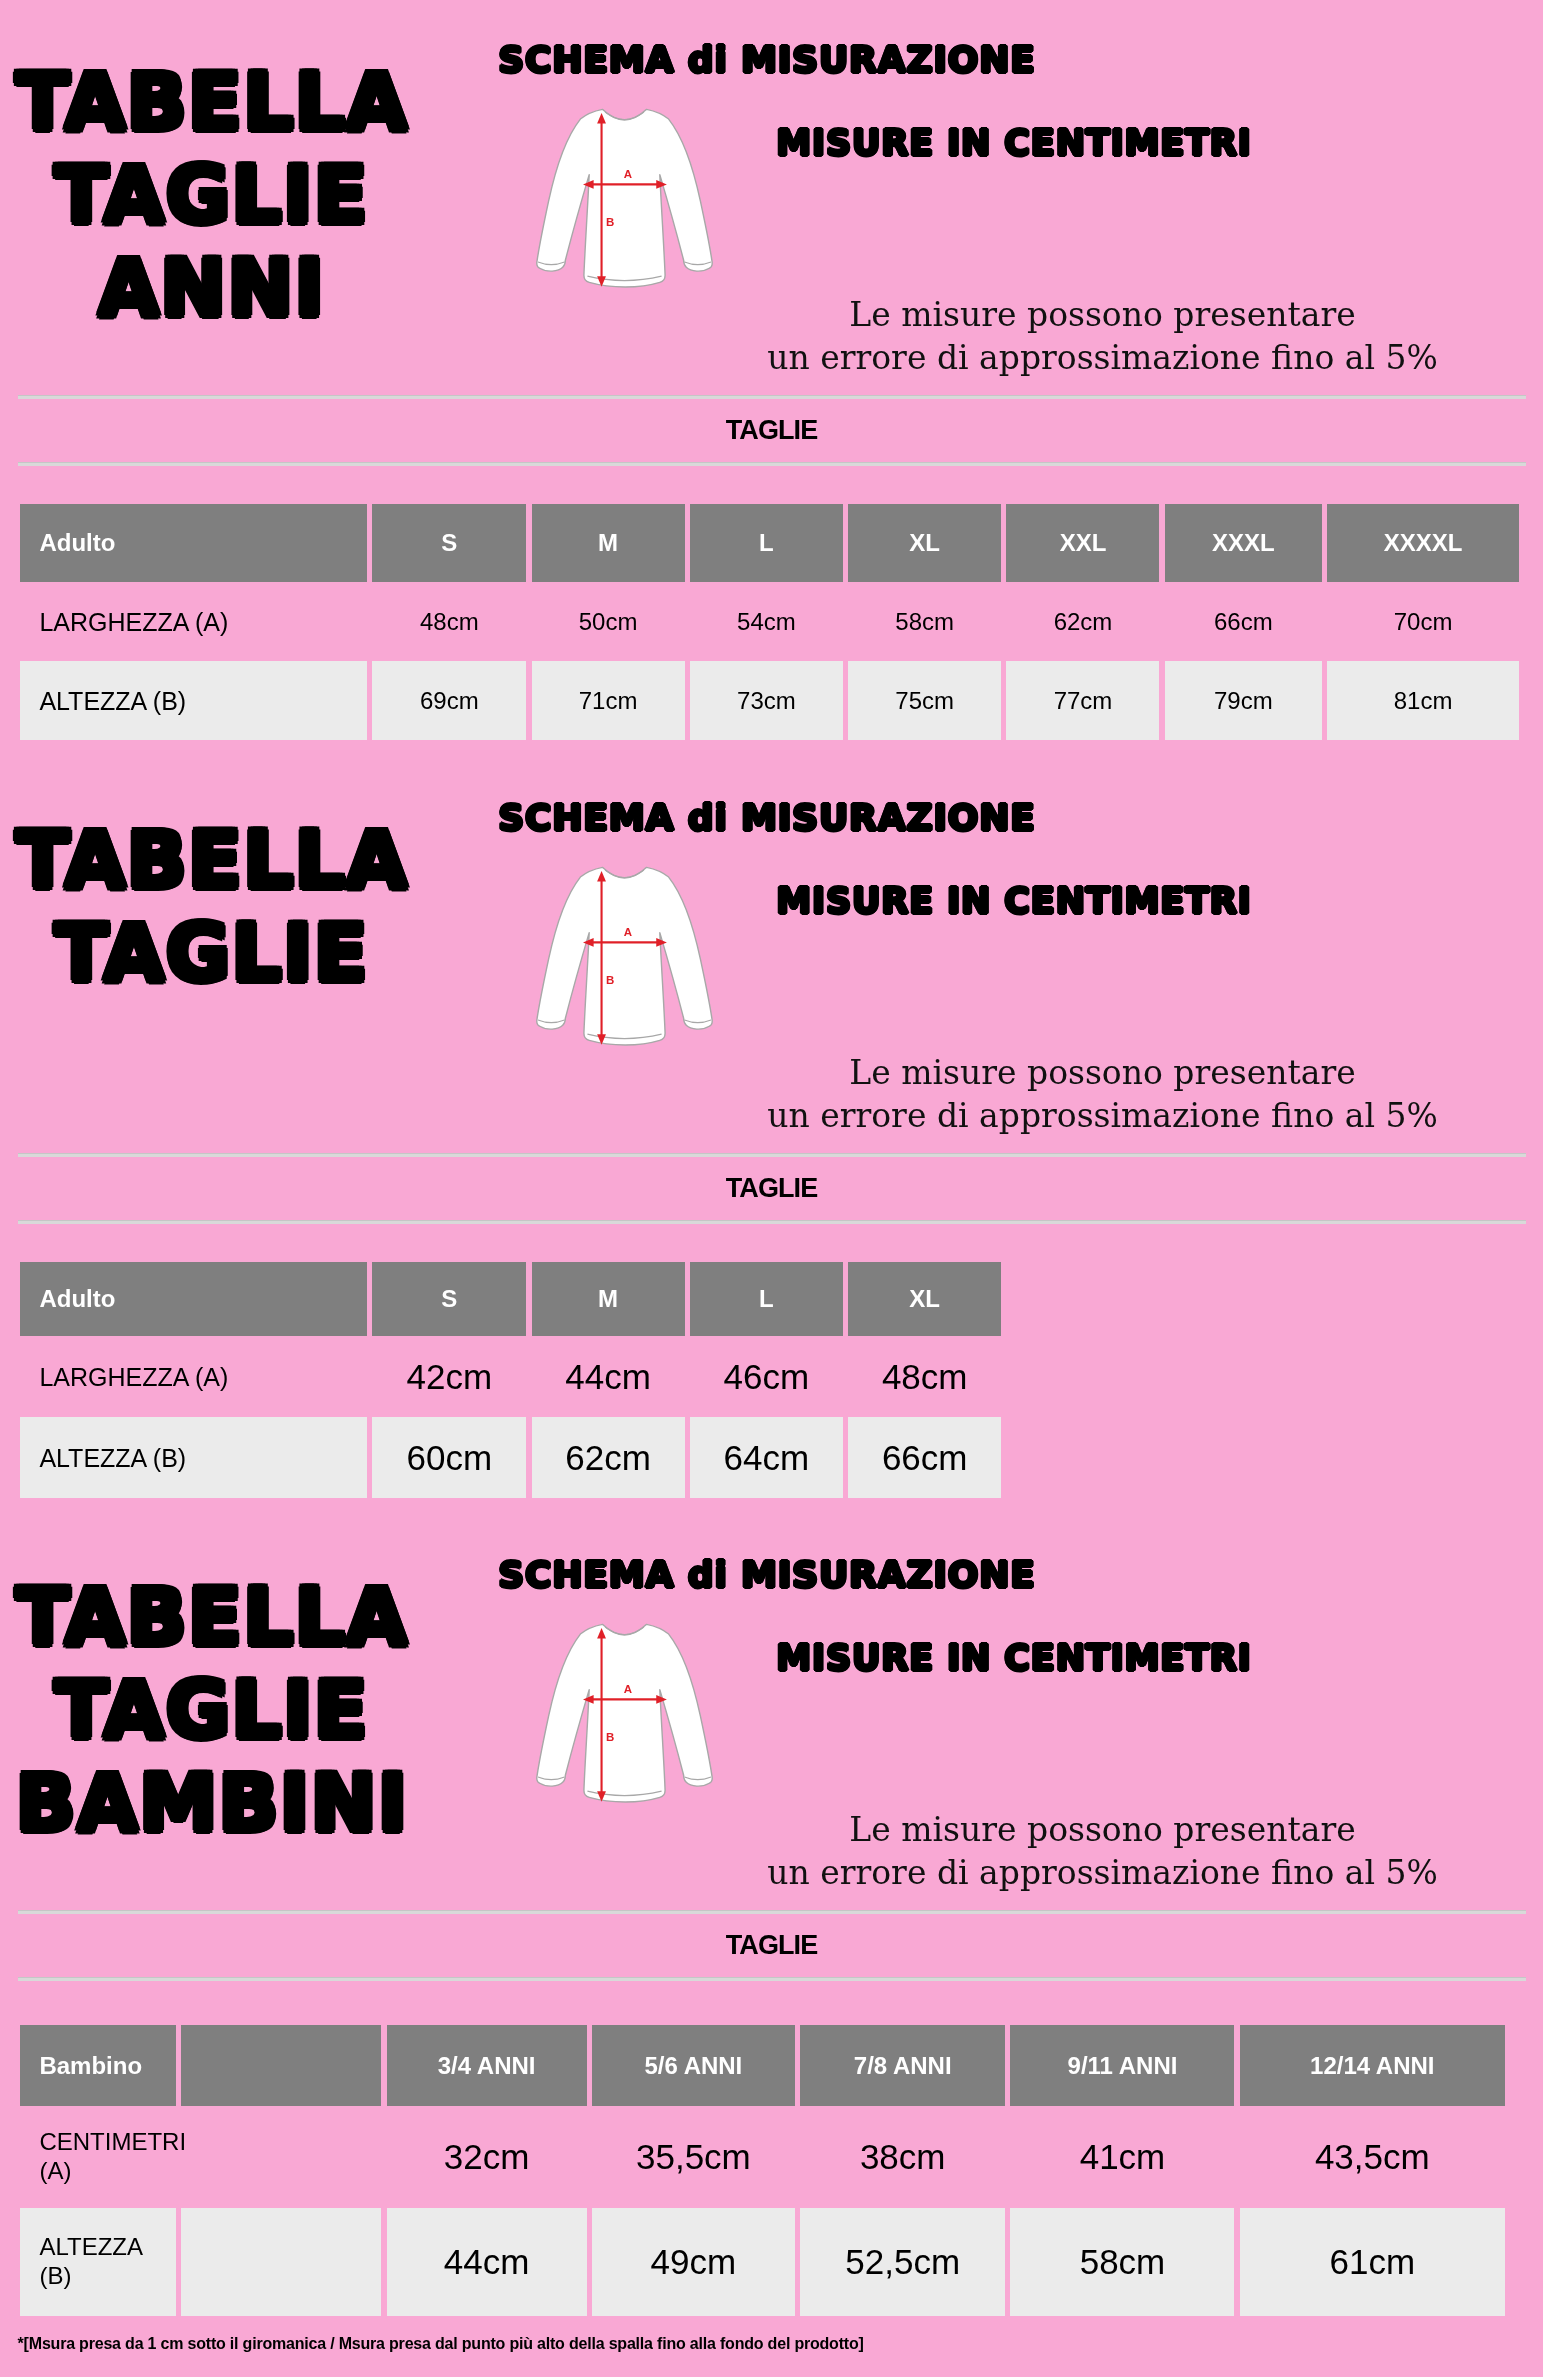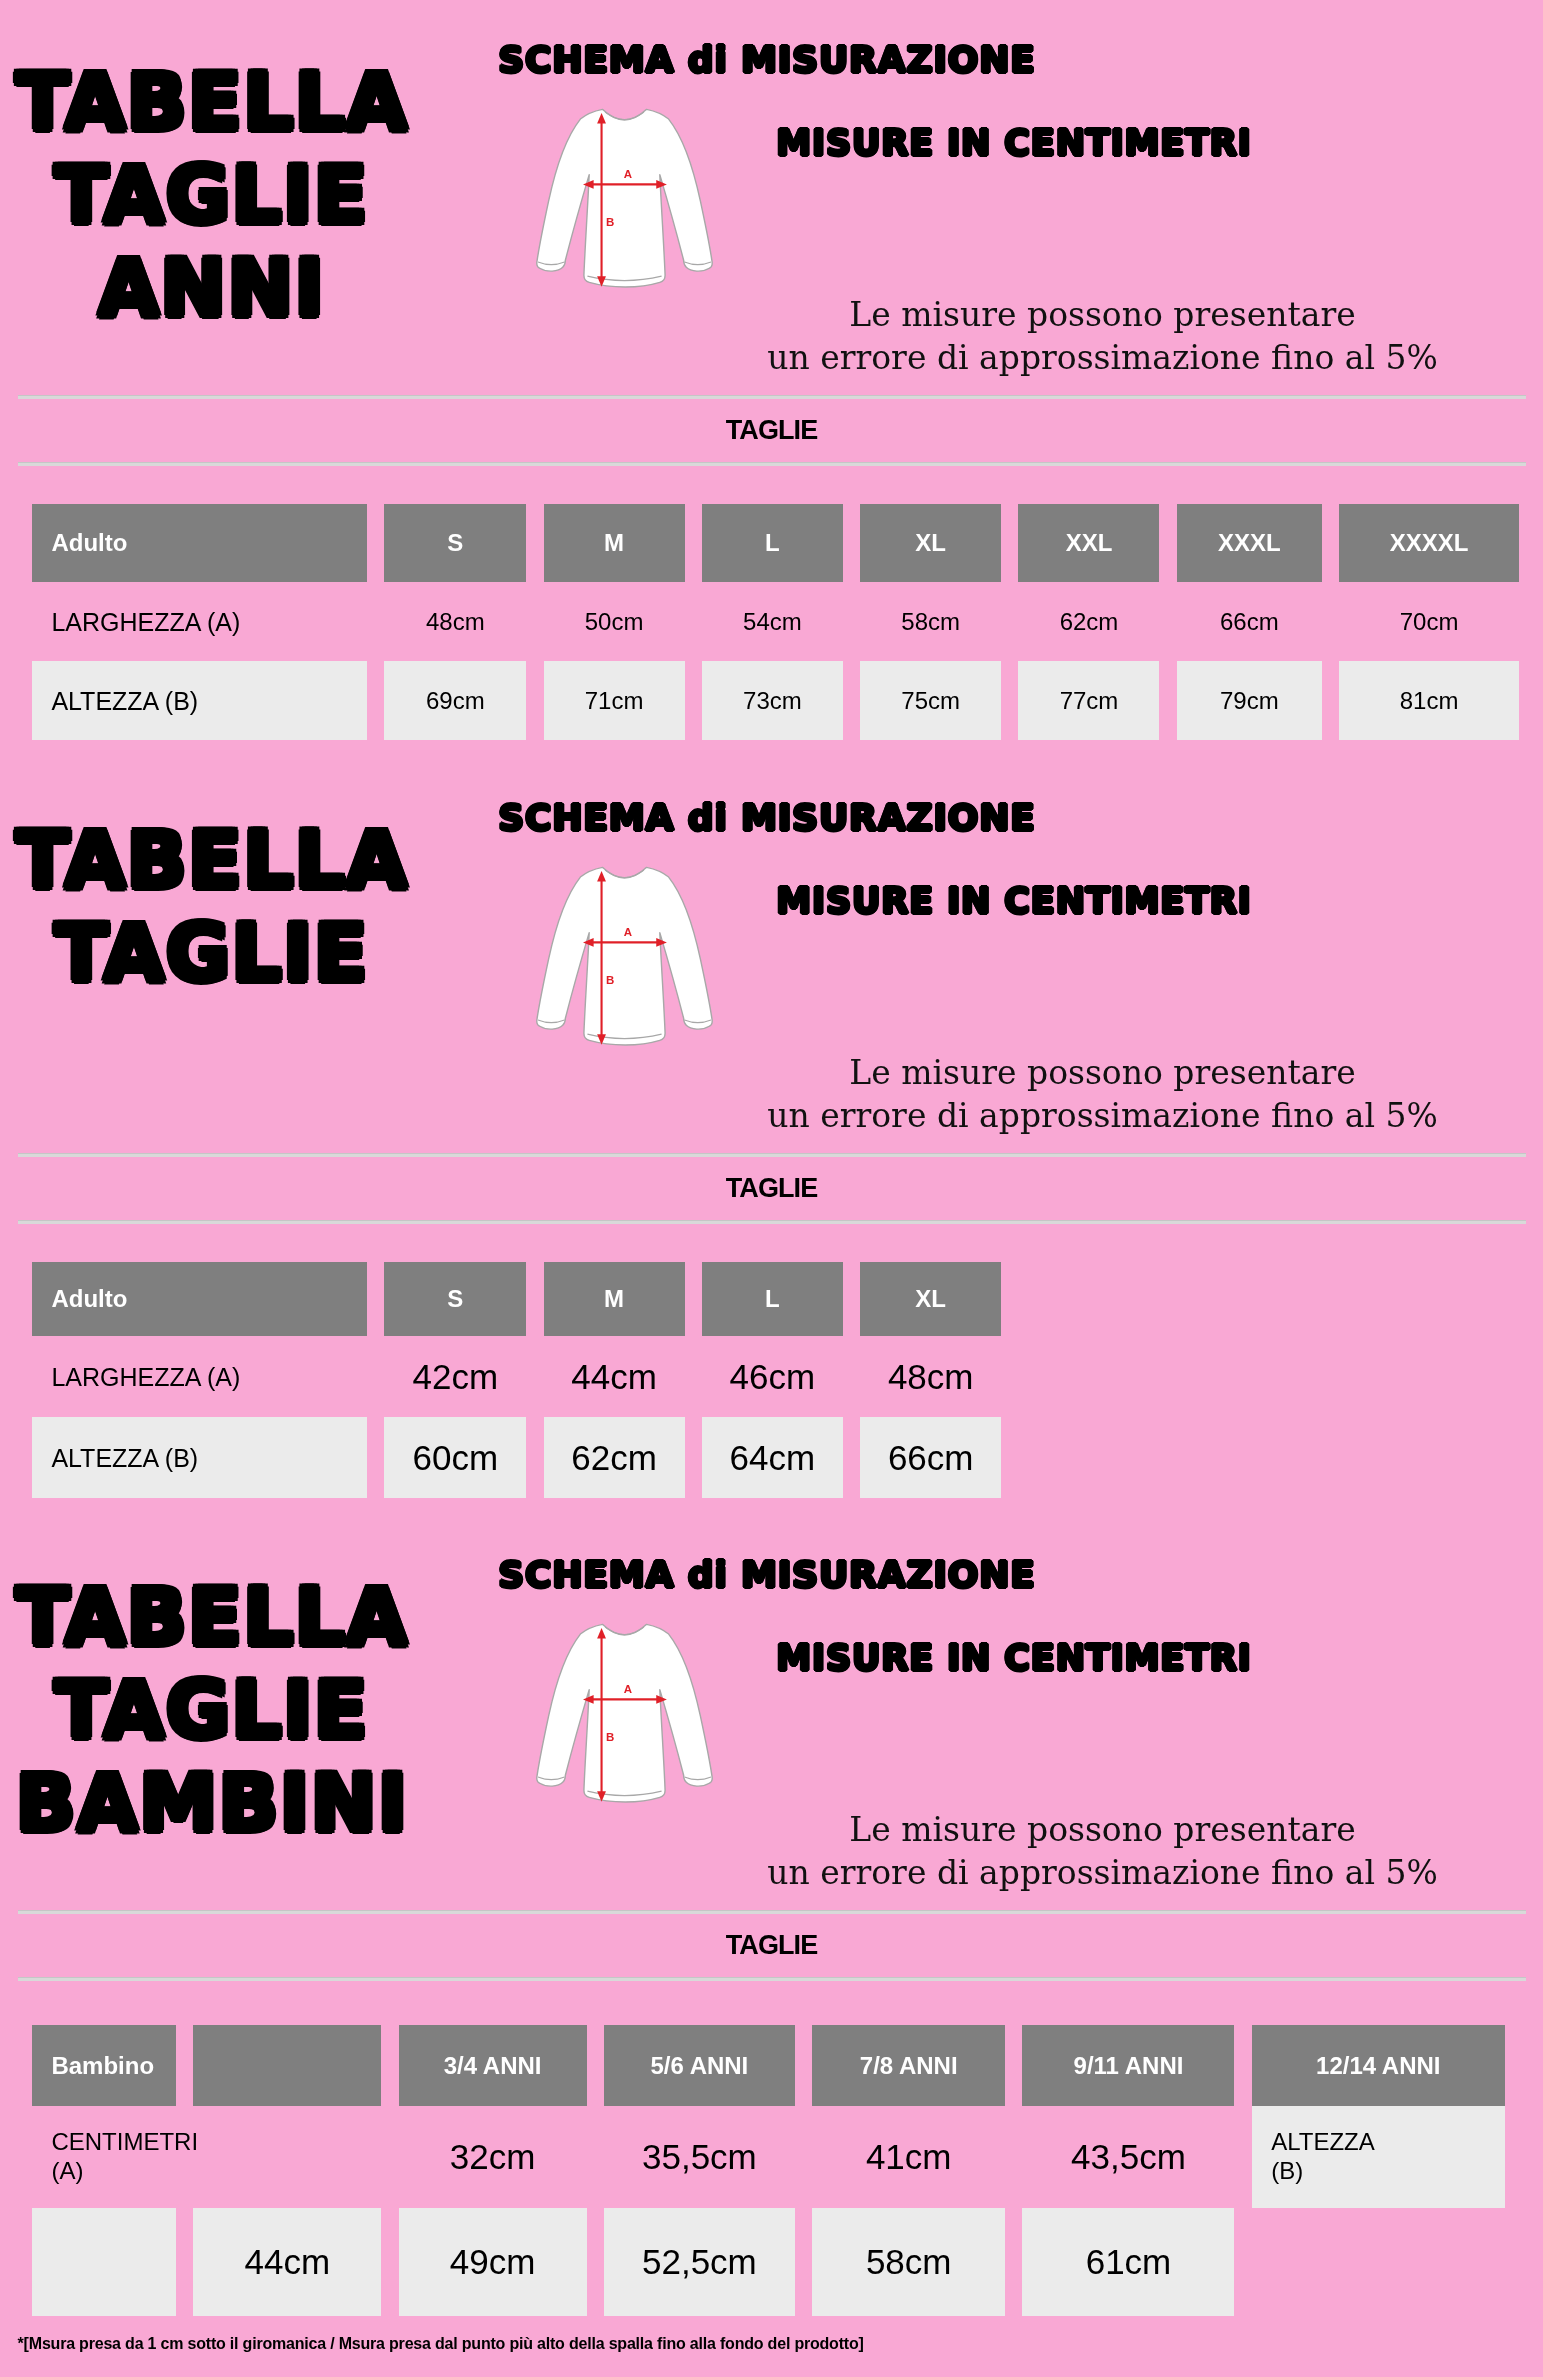--- a/index.html
+++ b/index.html
@@ -40,21 +40,21 @@
   .rule-b{top:462px;}
   .taglie{
     position:absolute;left:0;top:399px;width:1543px;height:63px;
     display:flex;align-items:center;justify-content:center;
     font-weight:bold;font-size:27px;letter-spacing:-0.9px;color:#000;
   }
   .tbl{position:absolute;left:20px;top:504px;display:grid;column-gap:5.3px;}
   .t0{grid-template-columns:347px 154px 153px 153px 153px 153px 157px 192px;grid-template-rows:78px 79px 79px;}
   .t1{grid-template-columns:347px 154px 153px 153px 153px;grid-template-rows:74px 81px 81px;}
   .t2{grid-template-columns:156px 200px 200px 203px 205px 224px 265px;grid-template-rows:81px 102px 108px;top:510px;}
-  .cell{display:flex;align-items:center;justify-content:center;margin-left:12px;}
+  .cell{display:flex;align-items:center;justify-content:center;}
   .hc{background:var(--header-bg);color:#fff;font-weight:bold;font-size:24px;}
   .hc.first{justify-content:flex-start;padding-left:19.4px;}
   .lc{flex-direction:column;align-items:flex-start;justify-content:center;padding-left:19.4px;font-size:25px;line-height:1.2;color:#000;}
   .vc{font-size:24px;color:#000;}
   .t1 .vc,.t2 .vc{font-size:35px;}
   .t2 .lc{font-size:24px;}
   .alt{background:var(--row-alt-bg);}
   .footnote{position:absolute;left:17.6px;top:820px;width:1235px;font-weight:bold;font-size:16px;letter-spacing:-0.2px;color:#000;}
   .shirt-line{fill:#ffffff;stroke:var(--shirt-outline);stroke-width:1.6;stroke-linejoin:round;}
   .shirt-detail{fill:none;stroke:var(--shirt-outline);stroke-width:1.3;}
@@ -229,20 +229,21 @@
         <div class="cell hc">7/8 ANNI</div>
         <div class="cell hc">9/11 ANNI</div>
         <div class="cell hc">12/14 ANNI</div>
         <div class="cell lc">
           <div>CENTIMETRI</div>
           <div>(A)</div>
         </div>
         <div class="cell vc"></div>
         <div class="cell vc">32cm</div>
         <div class="cell vc">35,5cm</div>
+        <div class="cell vc">38cm</div>
         <div class="cell vc">41cm</div>
         <div class="cell vc">43,5cm</div>
         <div class="cell lc alt">
           <div>ALTEZZA</div>
           <div>(B)</div>
         </div>
         <div class="cell vc alt"></div>
         <div class="cell vc alt">44cm</div>
         <div class="cell vc alt">49cm</div>
         <div class="cell vc alt">52,5cm</div>

